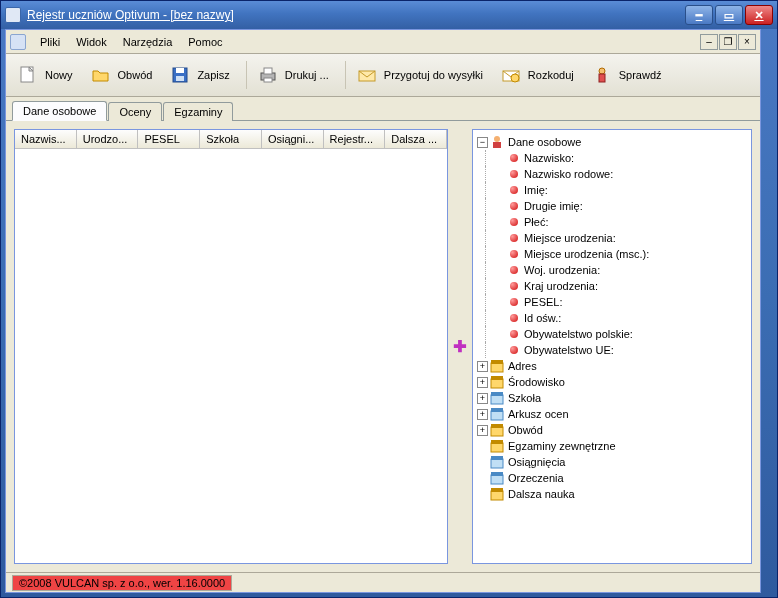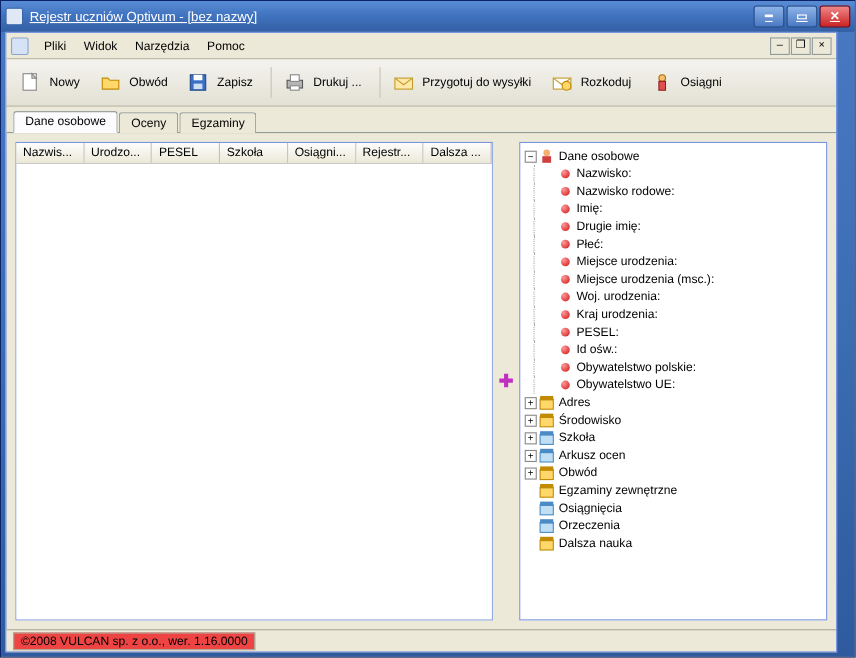--- a/index.html
+++ b/index.html
@@ -338,21 +338,21 @@
         </span>
         <span>Rozkoduj</span>
       </div>
       <div class="tool-btn">
         <span class="tool-icon">
           <svg width="20" height="20">
               <circle cx="10" cy="6" r="3" fill="#f5c070" stroke="#b06a00"></circle>
               <rect x="7" y="9" width="6" height="8" fill="#e05050" stroke="#902020"></rect>
             </svg>
         </span>
-        <span>Osiągni</span>
+        <span>Sprawdź</span>
       </div>
     </div>
 
     <div class="tabbar">
       <div class="tab active">Dane osobowe</div>
       <div class="tab">Oceny</div>
       <div class="tab">Egzaminy</div>
     </div>
 
     <div class="content">

